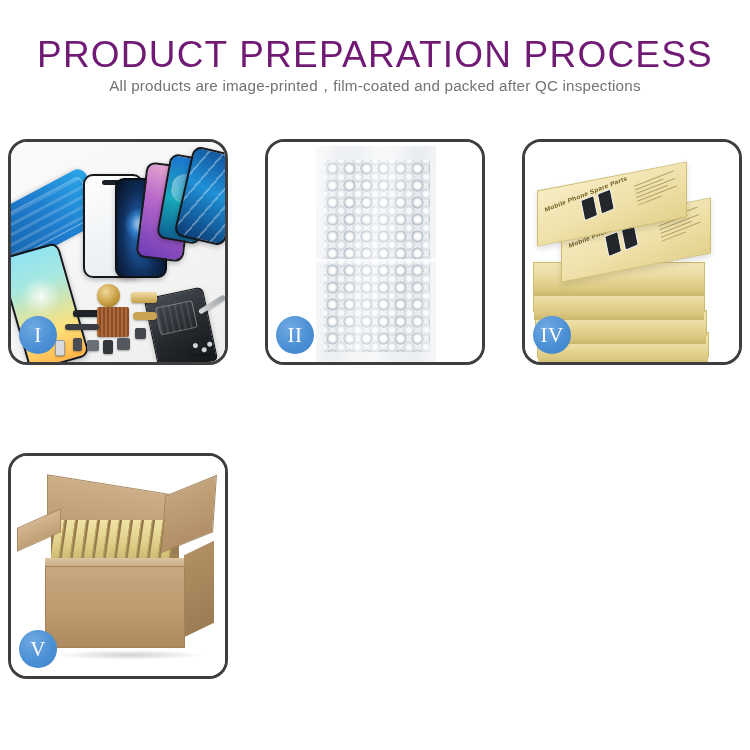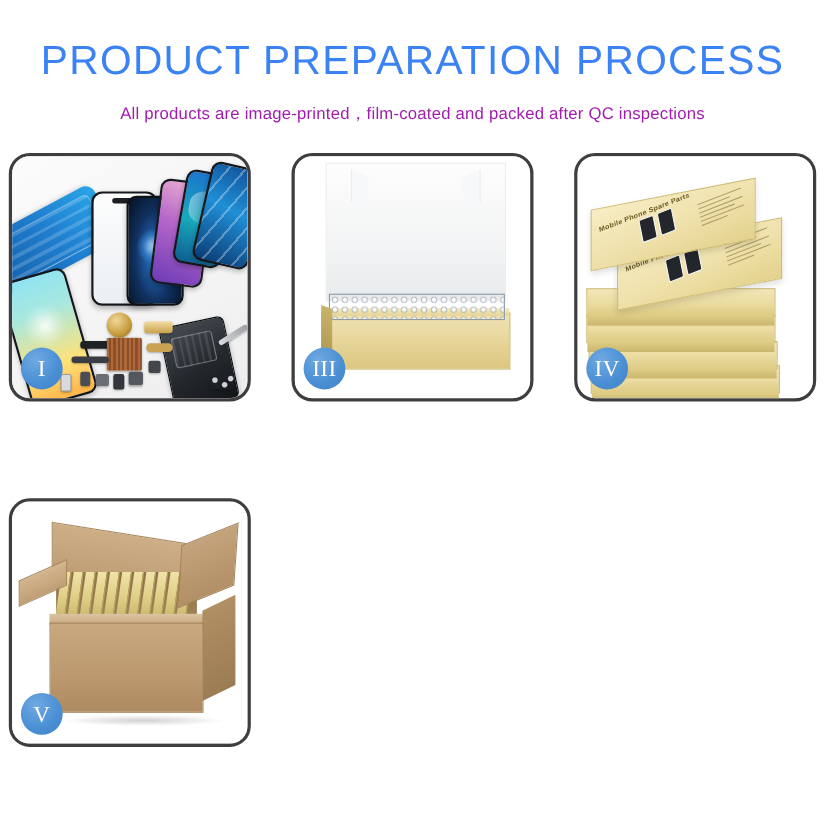--- a/index.html
+++ b/index.html
@@ -15,29 +15,29 @@
     background: #ffffff;
   }
 
   
   .header { position: absolute; left: 0; top: 0; width: 750px; text-align: center; }
   .title {
     margin-top: 34px;
     font-size: 37px;
     font-weight: 500;
     letter-spacing: 1.2px;
-    color: #3b82f6;
+    color: #701a75;
     white-space: nowrap;
     font-family: "Liberation Sans", sans-serif;
   }
   .subtitle {
-    margin-top: 17px;
+    margin-top: 0;
     font-size: 15.2px;
     font-weight: 400;
-    color: #a21caf;
+    color: #737373;
     letter-spacing: .2px;
     white-space: nowrap;
   }
 
   
   .grid {
     position: absolute;
     left: 8px; top: 139px;
     width: 734px; height: 540px;
     display: grid;
@@ -424,35 +424,32 @@
         <div class="chip c-sm4"></div>
         <div class="chip c-sm5"></div>
         <div class="chip c-sm6"></div>
         <div class="chip c-sim"></div>
         <div class="chip c-tool"></div>
         <div class="chip c-screws"></div>
       </div>
       <div class="badge">I</div>
     </div>
 
-
     <div class="panel">
-      <div class="photo p3">
-        <div class="lid-back">
-          <div class="lid-flapL"></div>
-          <div class="lid-flapR"></div>
-        </div>
-        <div class="tray">
-          <div class="tray-lip"></div>
-          <div class="tray-inner"></div>
-          <div class="tray-edgeL"></div>
+      <div class="photo p2">
+        <div class="wrap-outer">
+          <div class="bubbles"></div>
+          <div class="bubbles2"></div>
+          <div class="wrap-seam"></div>
+          <div class="wrap-sheen"></div>
         </div>
       </div>
-      <div class="badge">III</div>
+      <div class="badge">II</div>
     </div>
+
 
     <div class="panel">
       <div class="photo p4">
         <div class="stack">
           <div class="sbox t4">
               <span class="side"></span>
             </div>
           <div class="sbox t3">
               <span class="side"></span>
             </div>

